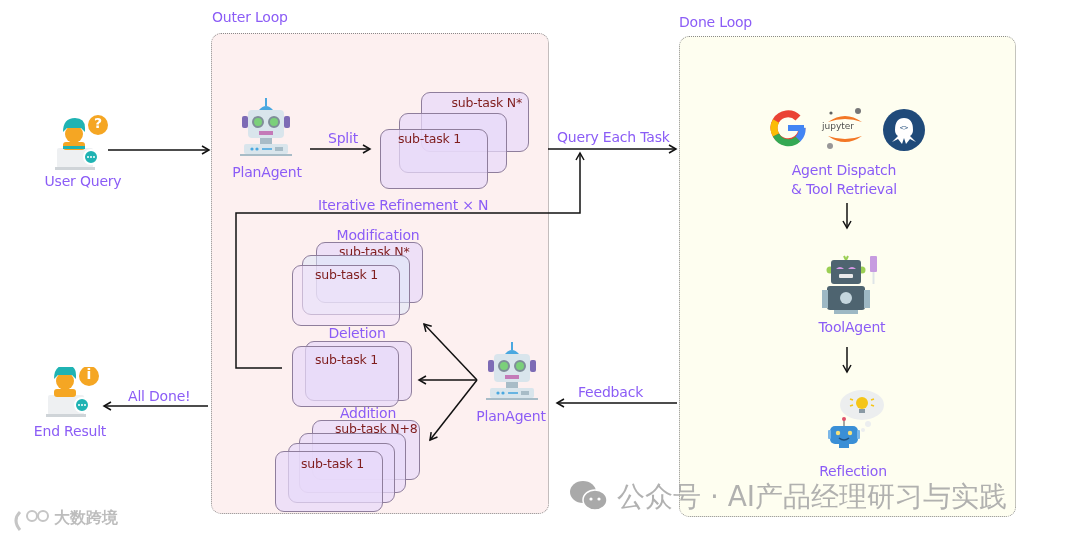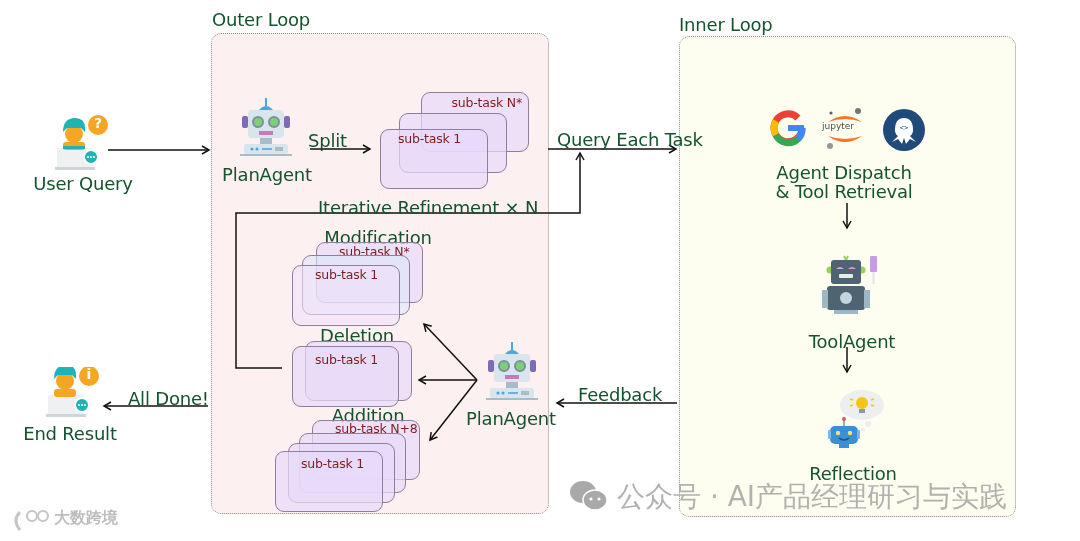--- a/index.html
+++ b/index.html
@@ -1,36 +1,36 @@
 <!DOCTYPE html>
 <html><head>
 <meta charset="utf-8">
 <style>
   * { box-sizing: border-box; margin: 0; padding: 0; }
   html, body { width: 1080px; height: 541px; background: #ffffff; overflow: hidden; }
   body { position: relative; font-family: "DejaVu Sans", sans-serif; color: #111; }
   .abs { position: absolute; }
-  .lbl { position: absolute; font-size: 18px; white-space: nowrap; color: #14532d; letter-spacing: -0.2px; }
+  .lbl { position: absolute; font-size: 14px; white-space: nowrap; color: #8b5cf6; letter-spacing: -0.2px; }
   .center { transform: translateX(-50%); text-align: center; }
   .box-outer { position: absolute; left: 211px; top: 33px; width: 338px; height: 481px; background: #fdf0f0; border: 1px dotted #8a8a8a; border-radius: 10px; }
   .box-inner { position: absolute; left: 679px; top: 36px; width: 337px; height: 481px; background: #fefef0; border: 1px dotted #8a8a8a; border-radius: 10px; }
   .card { position: absolute; background: rgba(232, 218, 250, 0.72); border: 1px solid #8f7e9c; border-radius: 9px; }
   .card.light { background: rgba(220, 232, 250, 0.55); }
   .card-text { position: absolute; font-size: 12.5px; white-space: nowrap; color: #7f1d1d; letter-spacing: -0.2px; }
   svg.lines { position: absolute; left: 0; top: 0; width: 1080px; height: 541px; pointer-events: none; }
   .watermark { position: absolute; color: #a9a9a9; font-size: 28px; white-space: nowrap; opacity: 0.9; }
   .wm2 { position: absolute; color: #bdbdbd; font-size: 16px; font-weight: bold; white-space: nowrap; }
 </style>
 </head>
 <body>
 
 <div class="lbl" style="left:212px; top:9px;">Outer Loop</div>
 <div class="box-outer"></div>
 
-<div class="lbl" style="left:679px; top:14px;">Inner Loop</div>
+<div class="lbl" style="left:679px; top:14px;">Done Loop</div>
 <div class="box-inner"></div>
 
 <svg class="lines">
   <defs>
     <marker id="ah" markerWidth="10" markerHeight="10" refX="8" refY="5" orient="auto" markerUnits="userSpaceOnUse">
       <path d="M1,1 L8,5 L1,9" fill="none" stroke="#111" stroke-width="1.5"></path>
     </marker>
   </defs>
 
   <line x1="108" y1="150" x2="209" y2="150" stroke="#111" stroke-width="1.5" marker-end="url(#ah)"></line>
@@ -46,21 +46,21 @@
   <line x1="477" y1="380" x2="430" y2="440" stroke="#111" stroke-width="1.5" marker-end="url(#ah)"></line>
 
   <line x1="677" y1="403" x2="557" y2="403" stroke="#111" stroke-width="1.5" marker-end="url(#ah)"></line>
 
   <line x1="208" y1="406" x2="104" y2="406" stroke="#111" stroke-width="1.5" marker-end="url(#ah)"></line>
 
   <line x1="847" y1="203" x2="847" y2="228" stroke="#111" stroke-width="1.5" marker-end="url(#ah)"></line>
   <line x1="847" y1="347" x2="847" y2="372" stroke="#111" stroke-width="1.5" marker-end="url(#ah)"></line>
 </svg>
 
-<div class="lbl" style="left:308px; top:130px;text-align:right;">Split</div>
+<div class="lbl" style="left:328px; top:130px;text-align:right;">Split</div>
 <div class="lbl" style="left:557px; top:129px;">Query Each Task</div>
 <div class="lbl" style="left:318px; top:197px;">Iterative Refinement × N</div>
 <div class="lbl" style="left:578px; top:384px;">Feedback</div>
 <div class="lbl" style="left:128px; top:388px;">All Done!</div>
 
 <div class="abs" style="left:55px; top:112px; width:60px; height:60px;">
   <svg width="60" height="60">
     <rect x="2" y="36" width="36" height="20" rx="2" fill="#eef0f2"></rect>
     <rect x="0" y="55" width="40" height="3" fill="#cfd4d8"></rect>
     <circle cx="19" cy="22" r="9" fill="#f5a623"></circle>
@@ -209,21 +209,21 @@
     <rect x="19" y="22" width="14" height="4" rx="1" fill="#eaeaea"></rect>
     <rect x="7" y="34" width="38" height="24" rx="3" fill="#4e6470"></rect>
     <rect x="2" y="38" width="6" height="18" fill="#9db8c4"></rect>
     <rect x="44" y="38" width="6" height="18" fill="#9db8c4"></rect>
     <circle cx="26" cy="46" r="6" fill="#c4d6de"></circle>
     <rect x="14" y="58" width="24" height="4" fill="#9db8c4"></rect>
     <rect x="50" y="4" width="7" height="16" rx="1" fill="#c79ce0"></rect>
     <rect x="52.5" y="20" width="2" height="12" fill="#dfe5e8"></rect>
   </svg>
 </div>
-<div class="lbl center" style="left:852px; top:319px;margin-top:12px;">ToolAgent</div>
+<div class="lbl center" style="left:852px; top:319px;">ToolAgent</div>
 
 <div class="abs" style="left:826px; top:388px; width:66px; height:62px;">
   <svg width="66" height="62">
     <ellipse cx="36" cy="17" rx="22" ry="15" fill="#eceeef"></ellipse>
     <circle cx="36" cy="15" r="6" fill="#f5c518"></circle>
     <rect x="33" y="21" width="6" height="4" fill="#8a9aa5"></rect>
     <line x1="24" y1="11" x2="27" y2="12" stroke="#f5c518" stroke-width="1.5"></line>
     <line x1="45" y1="12" x2="48" y2="11" stroke="#f5c518" stroke-width="1.5"></line>
     <line x1="24" y1="18" x2="27" y2="17" stroke="#f5c518" stroke-width="1.5"></line>
     <line x1="45" y1="17" x2="48" y2="18" stroke="#f5c518" stroke-width="1.5"></line>

